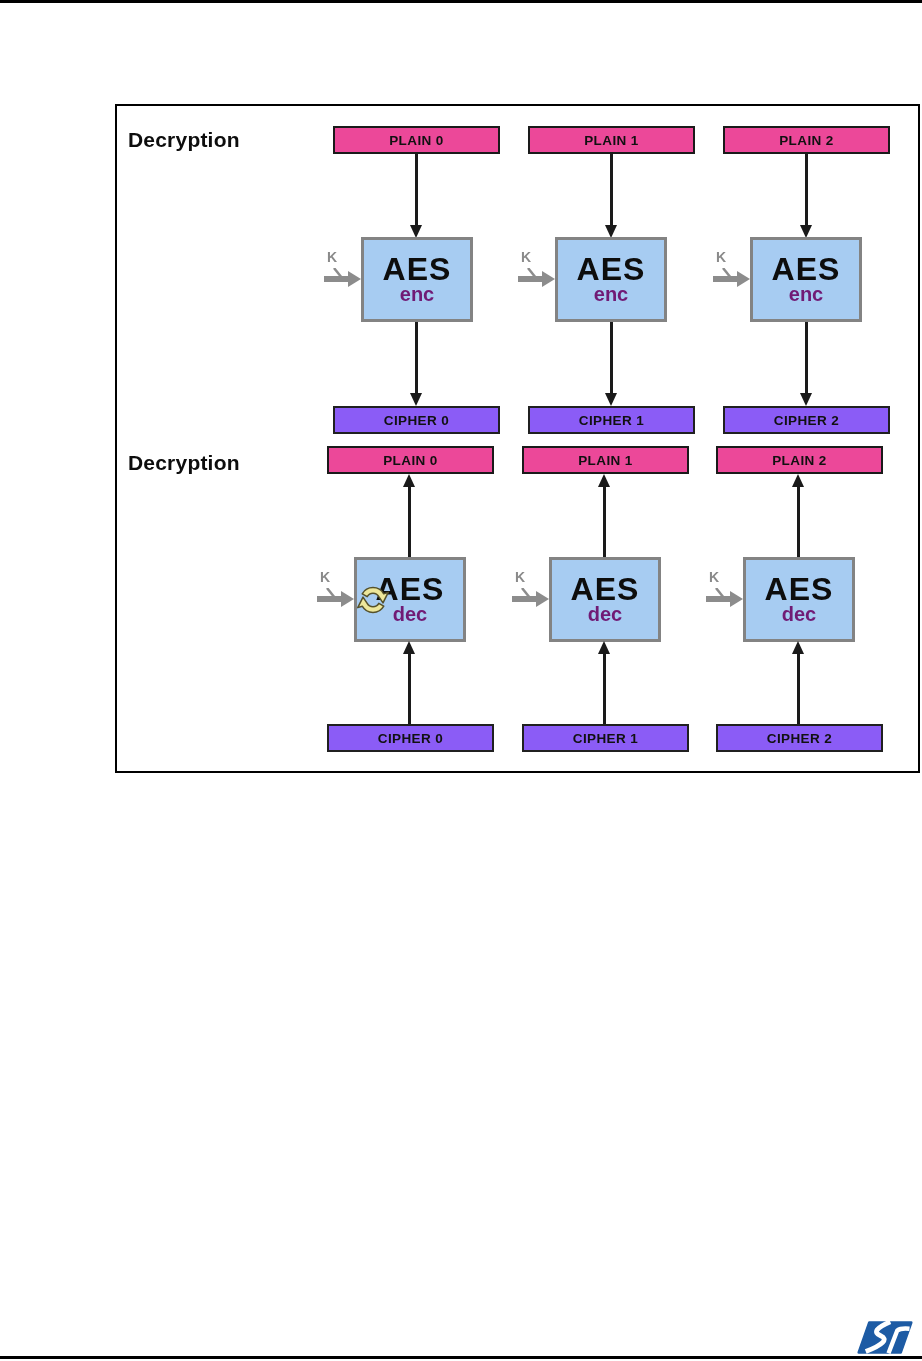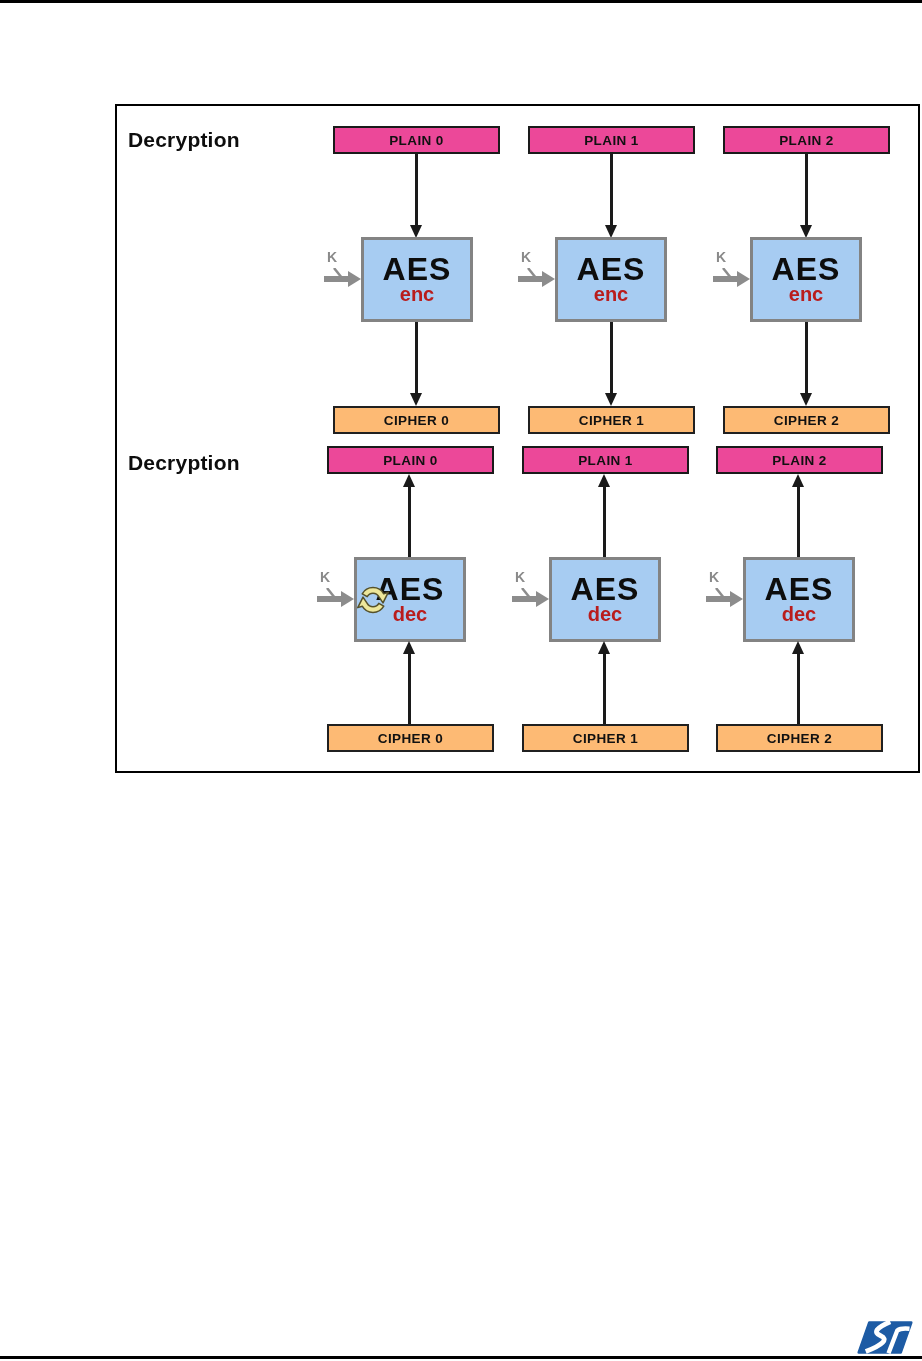--- a/index.html
+++ b/index.html
@@ -14,26 +14,26 @@
 
   .section-label{position:absolute;font-size:21px;font-weight:bold;color:#0d0d0d;
                  letter-spacing:.2px;}
   .lbl-enc{left:128px;top:128px;}
   .lbl-dec{left:128px;top:451px;}
 
   .bar{position:absolute;width:163px;height:24px;border:2px solid #1a1a1a;
        display:flex;align-items:center;justify-content:center;
        font-size:13.5px;font-weight:bold;color:#111;letter-spacing:.4px;}
   .bar.plain{background:#ec4899;}
-  .bar.cipher{background:#fdba74;border-color:#202020;text-align:center;}
+  .bar.cipher{background:#8b5cf6;border-color:#202020;text-align:center;}
 
   .aes{position:absolute;width:106px;height:79px;background:#A7CCF2;border:3px solid #838383;
        display:flex;flex-direction:column;align-items:center;justify-content:center;}
   .aes .t1{font-size:32px;font-weight:bold;color:#0d0d0d;letter-spacing:1px;line-height:28px;}
-  .aes .t2{font-size:20px;font-weight:bold;color:#b91c1c;line-height:22px;}
+  .aes .t2{font-size:20px;font-weight:bold;color:#701a75;line-height:22px;}
 
   .vseg{position:absolute;width:3px;background:#1a1a1a;}
   .ahd{position:absolute;width:0;height:0;border-left:6.5px solid transparent;
        border-right:6.5px solid transparent;border-top:13px solid #1a1a1a;}
   .ahu{position:absolute;width:0;height:0;border-left:6.5px solid transparent;
        border-right:6.5px solid transparent;border-bottom:13px solid #1a1a1a;}
 
   .k-label{position:absolute;font-size:14px;font-weight:bold;color:#8a8a8a;}
   .k-arrow{position:absolute;width:38px;height:22px;}
   .recycle{position:absolute;left:352px;top:580px;width:42px;height:40px;}

